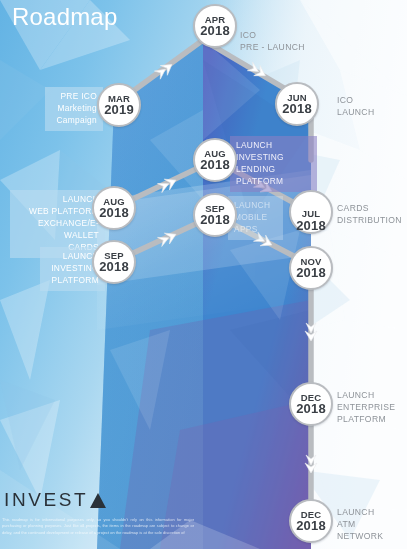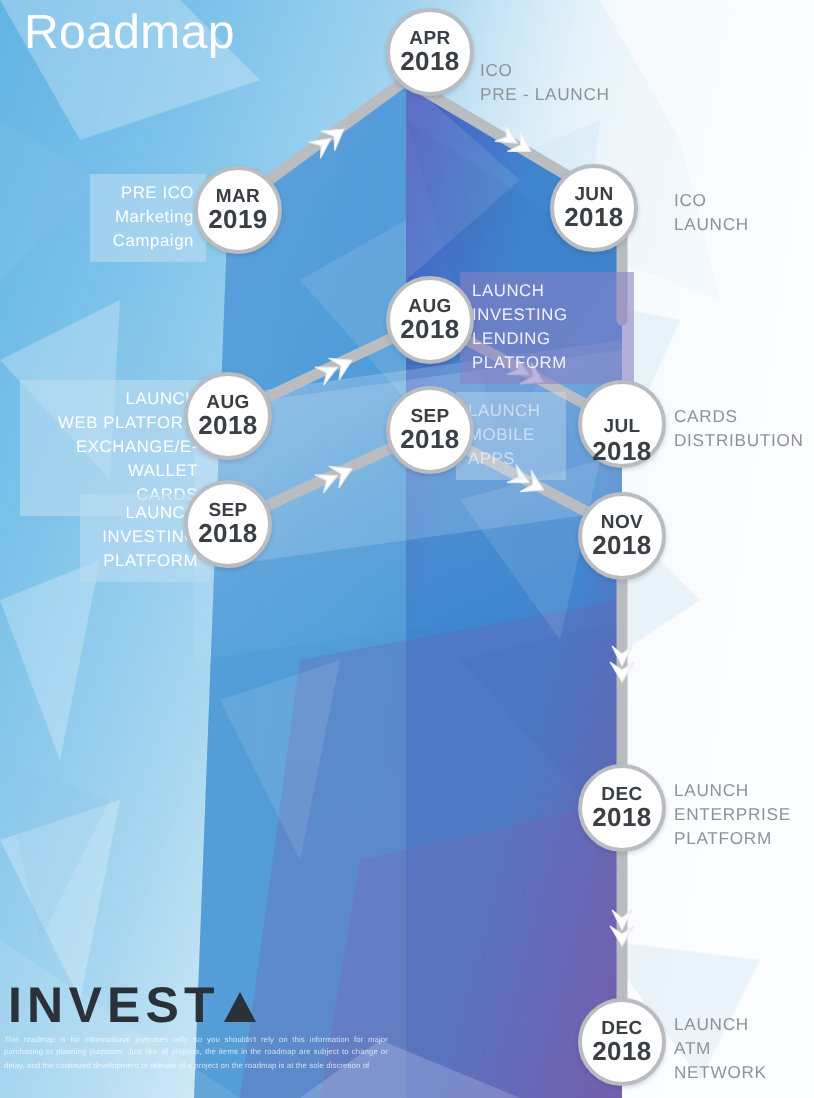--- a/index.html
+++ b/index.html
@@ -54,21 +54,21 @@
   
   .title{
     position:absolute;left:12px;top:3px;z-index:8;
     color:#ffffff;font-size:24px;letter-spacing:.2px;font-weight:normal;
   }
 
   
   .logo{
     position:absolute;left:4px;top:489px;z-index:8;
     display:flex;align-items:center;color:#2a3138;
-    font-size:25px;letter-spacing:2.6px;font-weight:700;text-align:center;
+    font-size:19px;letter-spacing:2.6px;font-weight:400;text-align:center;
   }
   .logo .tri{display:inline-block;width:0;height:0;margin-left:2px;
     border-left:8px solid transparent;border-right:8px solid transparent;
     border-bottom:15px solid #2a3138;}
   .disclaimer{
     position:absolute;left:2px;top:517px;width:192px;z-index:8;
     color:rgba(255,255,255,.72);font-size:3.9px;line-height:1.62;
     text-align:justify;letter-spacing:.05px;
   }
 </style>

